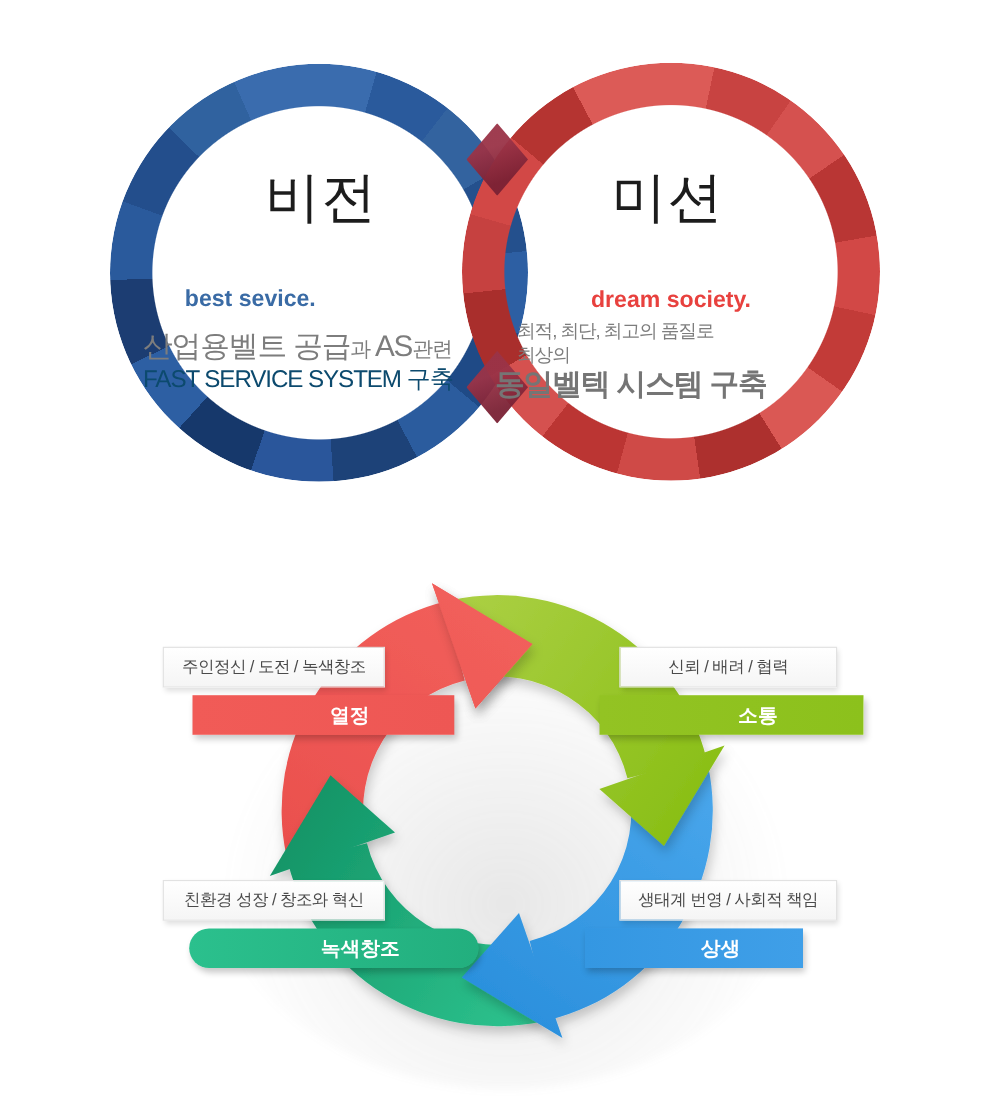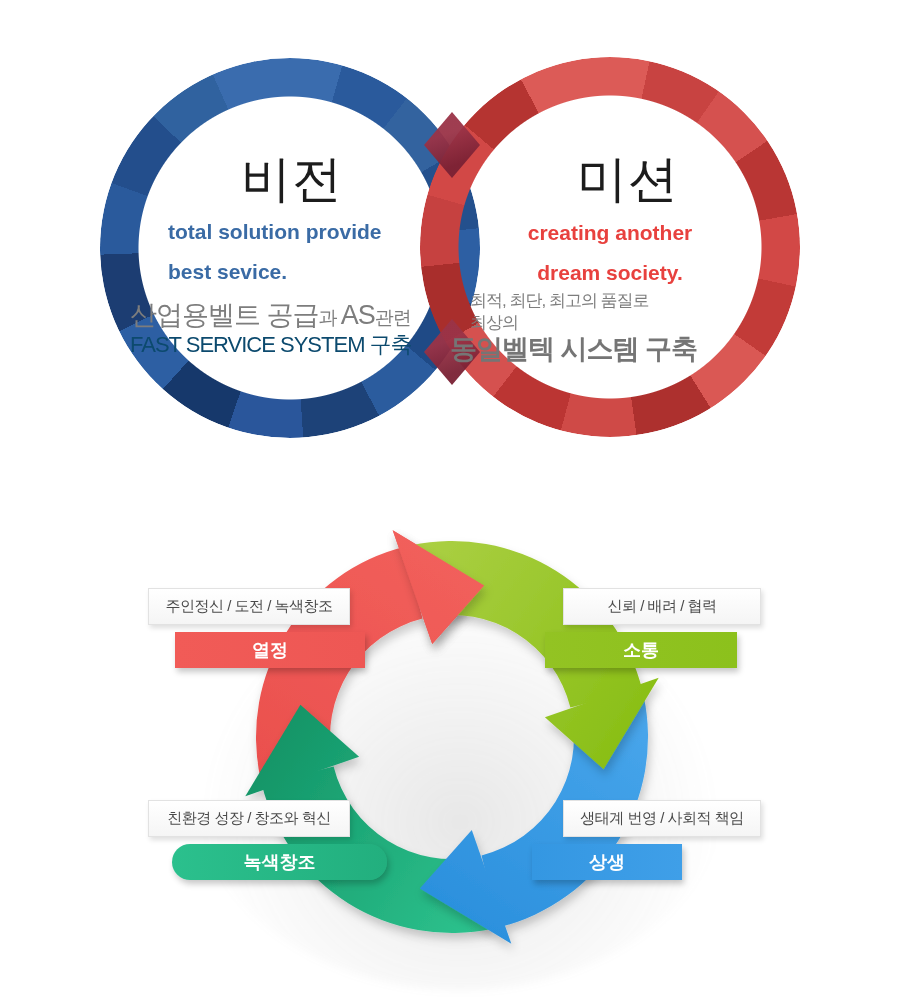--- a/index.html
+++ b/index.html
@@ -24,21 +24,21 @@
       #c64140 0 296deg,#d24846 0 320deg,#b53431 0 342deg,#dc5b57 0 360deg);}
   .lens{position:absolute;width:56px;height:66px;
     clip-path:polygon(50% 0,100% 50%,50% 100%,0 50%);
     background:linear-gradient(160deg,#9a3347 35%,#7a2134 75%);opacity:.95;}
   .lens-top{left:424px;top:112px;}
   .lens-bottom{left:424px;top:319px;}
 
   .vm-title{position:absolute;width:240px;text-align:center;
     font-size:50px;font-weight:400;color:#1c1c1c;letter-spacing:1px;}
   .vm-title.v{left:172px;top:146px;}
-  .vm-title.m{left:508px;top:146px;}
+  .vm-title.m{left:487px;top:146px;}
   .tagline{position:absolute;font-size:21px;font-weight:bold;line-height:40px;}
   .tagline.v{left:168px;top:212px;width:270px;text-align:left;color:#3a6ba5;}
   .tagline.m{left:490px;top:213px;width:240px;text-align:center;color:#e8413e;}
   .detail{position:absolute;color:#7d7d7d;text-align:left;}
   .v-detail1{left:130px;top:297px;width:330px;font-size:27px;letter-spacing:-1px;}
   .v-detail1 .sm{font-size:19px;}
   .v-detail2{left:130px;top:330px;width:330px;font-size:22px;color:#0c4a6e;letter-spacing:-1px;}
   .m-detail1{left:470px;top:290px;width:280px;font-size:17px;line-height:22px;letter-spacing:-1px;}
   .m-detail2{left:450px;top:331px;width:320px;font-size:27px;font-weight:bold;color:#757575;letter-spacing:-1px;}
 
@@ -48,21 +48,21 @@
     filter:blur(4px);}
   svg.cycle{position:absolute;left:0;top:0;width:900px;height:1000px;pointer-events:none;}
 
   .tagbox{position:absolute;height:37px;box-sizing:border-box;border:1px solid #e2e2e2;
     background:linear-gradient(#ffffff,#f5f5f5);
     box-shadow:2px 3px 5px rgba(0,0,0,.13);
     display:flex;align-items:center;justify-content:center;
     font-size:15px;color:#4a4a4a;letter-spacing:-0.5px;}
   .bar{position:absolute;height:36px;display:flex;align-items:center;justify-content:center;
     color:#fff;font-size:18px;font-weight:bold;letter-spacing:0;
-    box-shadow:2px 4px 6px rgba(0,0,0,.22);}
+    box-shadow:2px 4px 6px rgba(0,0,0,.22);padding-left:48px;}
   .tag-tl{left:148px;top:588px;width:202px;}
   .bar-tl{left:175px;top:632px;width:190px;background:linear-gradient(90deg,#f15b57,#ee5754);}
   .tag-tr{left:563px;top:588px;width:198px;}
   .bar-tr{left:545px;top:632px;width:192px;background:linear-gradient(90deg,#93c323,#8cc11c);}
   .tag-br{left:563px;top:800px;width:198px;}
   .bar-br{left:532px;top:844px;width:150px;background:linear-gradient(90deg,#3497e2,#3f9fe8);}
   .tag-bl{left:148px;top:800px;width:202px;}
   .bar-bl{left:172px;top:844px;width:215px;background:linear-gradient(90deg,#2bc08d,#22af7e);border-radius:18px;}
 </style>
 </head>
@@ -70,25 +70,25 @@
 
 <div class="ring ring-blue"></div>
 <div class="ring ring-red"></div>
 <div class="lens lens-top"></div>
 <div class="lens lens-bottom"></div>
 
 <div class="vm-title v">비전</div>
 <div class="vm-title m">미션</div>
 
 <div class="tagline v">
-  <span>total solution provide</span><br>
+  <br>
   <span>best sevice.</span>
 </div>
 <div class="tagline m">
-  <span>creating another</span><br>
+  <br>
   <span>dream society.</span>
 </div>
 
 <div class="detail v-detail1">
   <span>산업용벨트 공급</span><span class="sm">과 </span><span>AS</span><span class="sm">관련</span>
 </div>
 <div class="detail v-detail2">FAST SERVICE SYSTEM 구축</div>
 
 <div class="detail m-detail1">
   <span>최적, 최단, 최고의 품질로</span><br>

